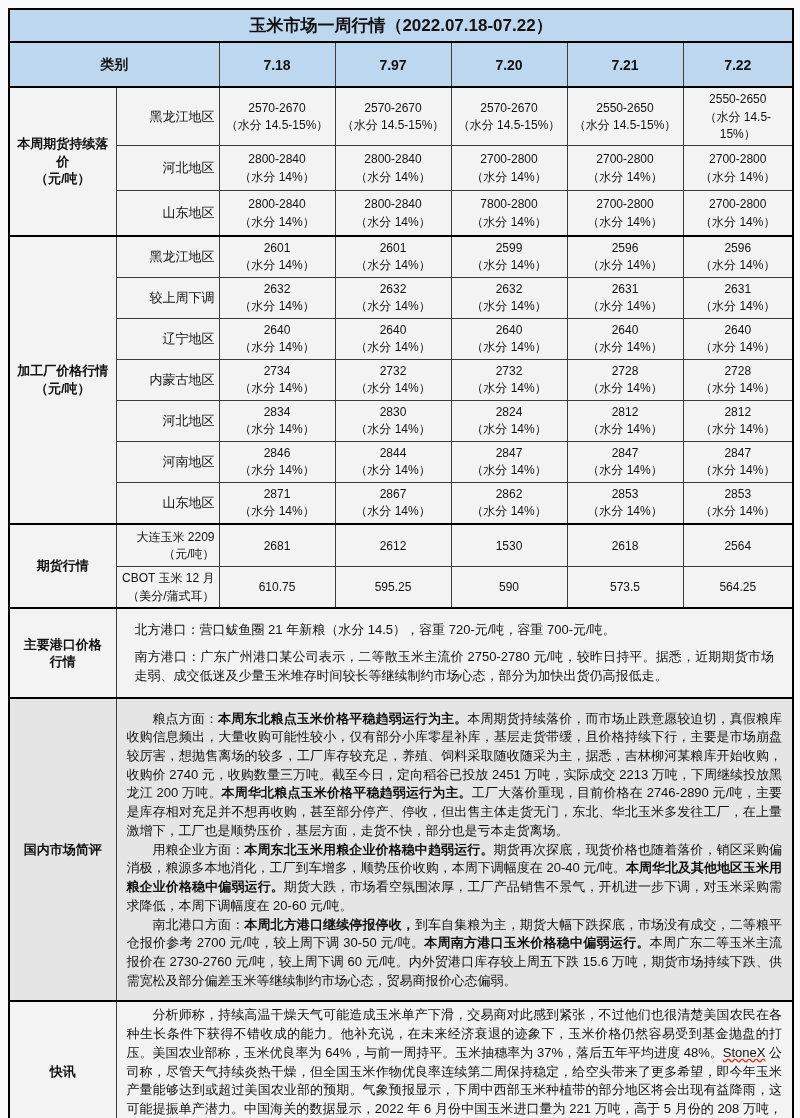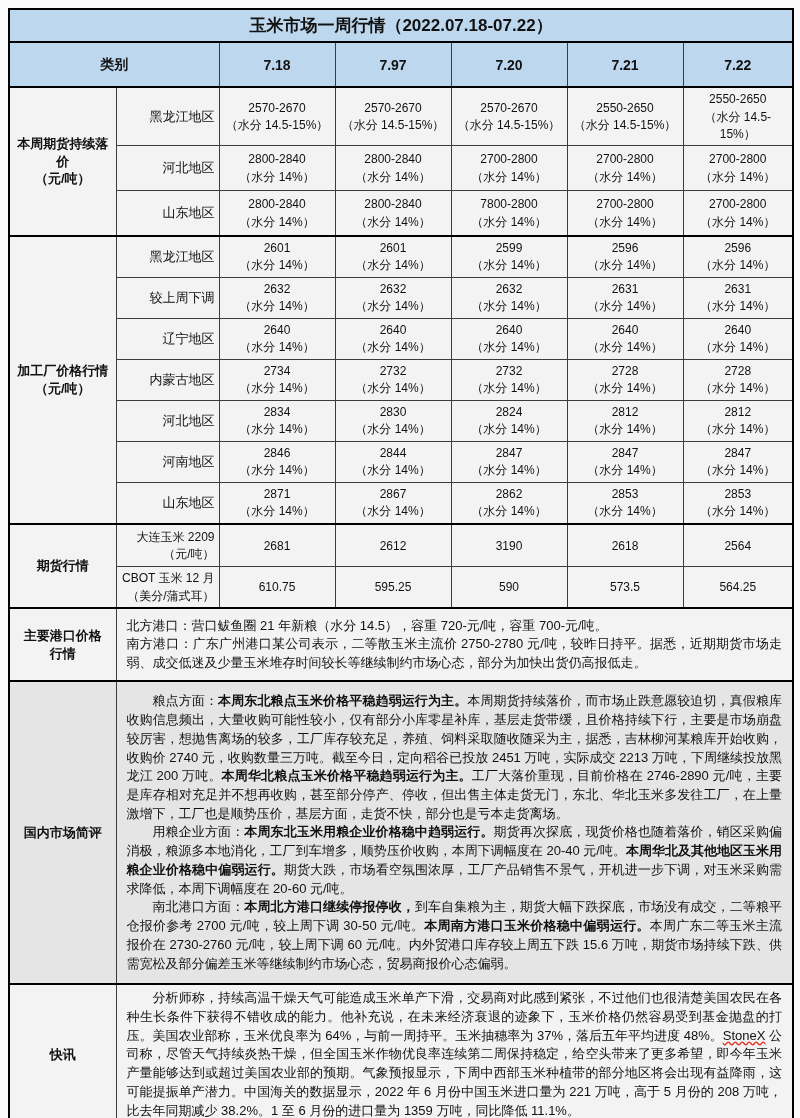--- a/index.html
+++ b/index.html
@@ -27,21 +27,21 @@
   tr.r41 { height:41px; }
   tr.r43 { height:43px; }
   tr.r37 { height:37px; }
   td.sect { border-top:2px solid #000; }
   table { border:2px solid #000; }
   td.txt {
     text-align:justify; padding:4px 10px 4px 10px; font-size:13px;
     line-height:1.44; vertical-align:middle;
   }
   td.txt p { margin:0; text-indent:2em; }
-  td.txt div { margin:0; }
+  td.txt div { margin:8px; }
   tr.ports-row { height:73px;border-radius:18px; }
   tr.commentary-row { height:303px; }
   tr.commentary-row td { background:#e5e5e5; }
   tr.news-row { height:122px; }
   .b { font-weight:bold; }
   .wavy { text-decoration:underline; text-decoration-style:wavy; text-decoration-color:#e03020; }
 </style>
 </head>
 <body>
 
@@ -308,21 +308,21 @@
   </tr>
 
   <tr class="r43">
     <td class="lbl sect" rowspan="2">期货行情</td>
     <td class="sub sect">
             <div class="v">大连玉米 2209</div>
             <div class="n">（元/吨）</div>
           </td>
     <td class="sect">2681</td>
     <td class="sect">2612</td>
-    <td class="sect">3190</td>
+    <td class="sect">1530</td>
     <td class="sect">2618</td>
     <td class="sect">2564</td>
   </tr>
   <tr class="r37">
     <td class="sub">
             <div class="v">CBOT 玉米 12 月</div>
             <div class="n">（美分/蒲式耳）</div>
           </td>
     <td>610.75</td>
     <td>595.25</td>

